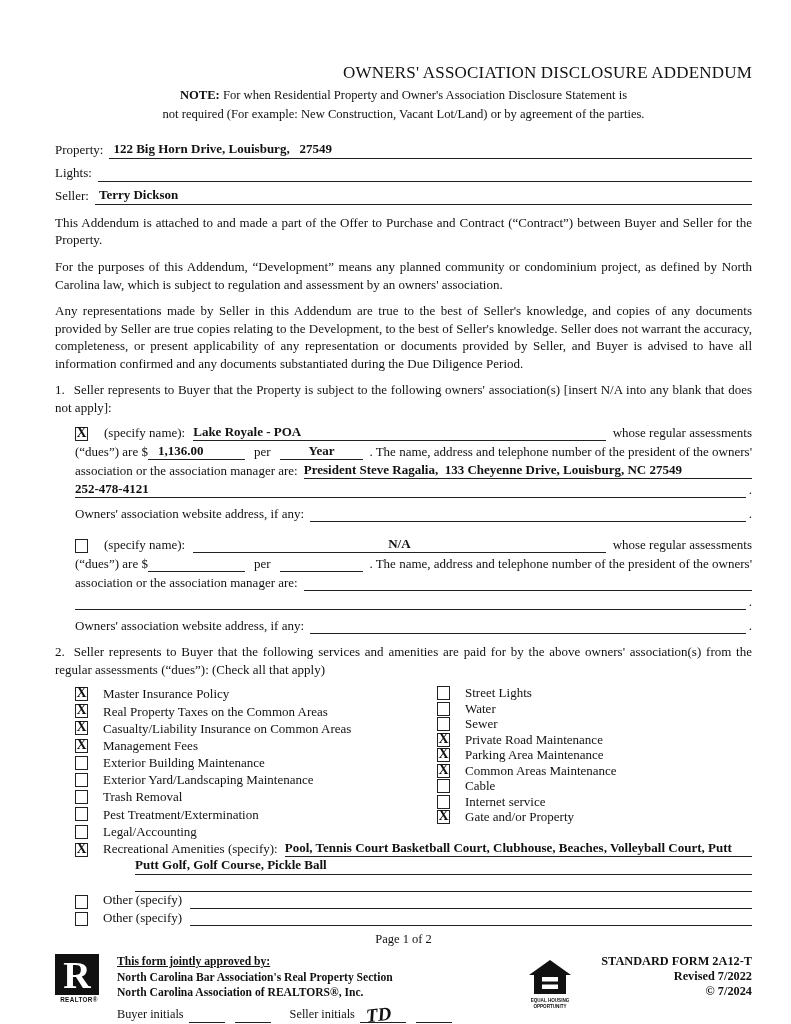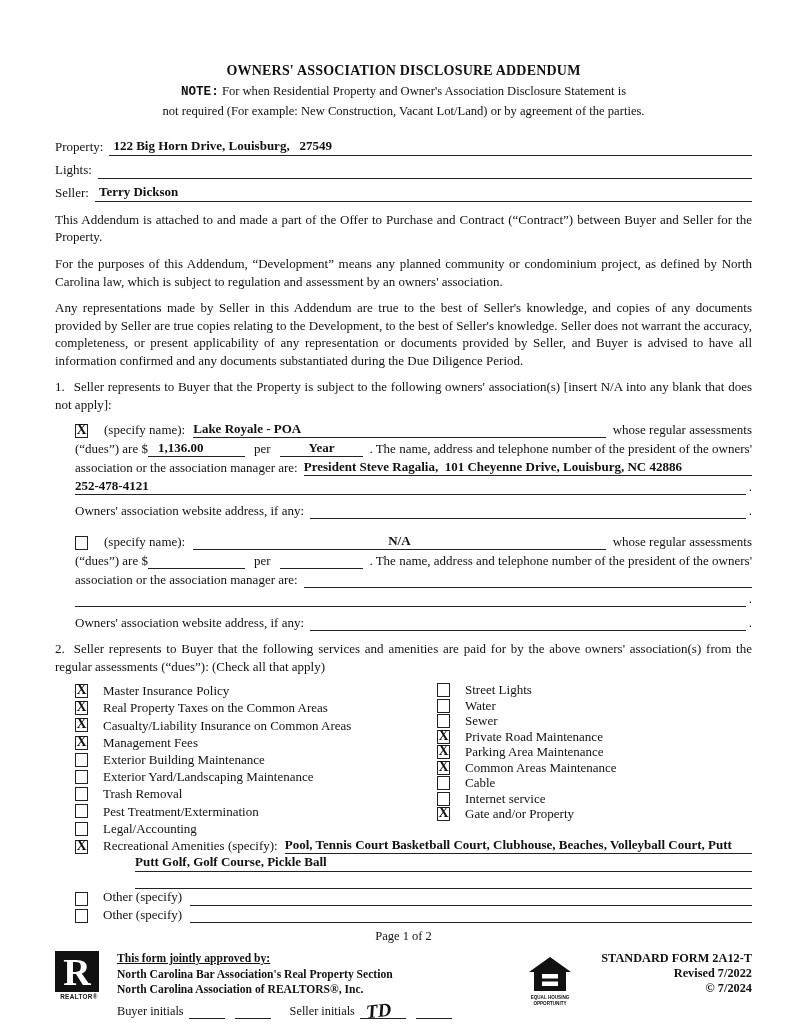--- a/index.html
+++ b/index.html
@@ -2,23 +2,23 @@
 <html><head>
 <meta charset="utf-8">
 <style>
   * { margin:0; padding:0; box-sizing:border-box; }
   html,body { background:#fff; }
   body { width:791px; height:1024px; font-family:"Liberation Serif", serif; color:#111; }
   .page { width:791px; height:1024px; padding:62px 39px 0 55px; overflow:hidden; font-size:13px; line-height:1.35; }
 
   
   .hdr { text-align:center; }
-  .title { font-weight:bold; font-size:14px; letter-spacing:.2px; }
+  .title { font-weight:normal; font-size:17px; letter-spacing:.2px;text-align:right; }
   .note { font-size:12.6px; margin-top:2px; }
-  .b { font-weight:bold;font-family:Liberation Mono, monospace; }
+  .b { font-weight:bold; }
 
   
   .row { display:flex; align-items:flex-end; white-space:nowrap; }
   .fill { flex:1 1 auto; border-bottom:1px solid #222; min-width:14px; overflow:hidden; white-space:pre; }
   .ul { border-bottom:1px solid #222; white-space:pre; overflow:hidden; }
   .val { font-weight:bold; white-space:pre; }
 
   .party { margin-top:13px; }
   .party .row { height:23px; }
   .party .lbl { margin-right:6px; }
@@ -119,21 +119,21 @@
     <div class="row">
       <span>(“dues”) are $</span>
       <span class="ul w110"><span class="val">1,136.00</span></span>
       <span class="mx8">per</span>
       <span class="ul w95"><span class="val">Year</span></span>
       <span class="mr6"></span>
       <span>. The name, address and telephone number of the president of the owners'</span>
     </div>
     <div class="row">
       <span class="mr6">association or the association manager are:</span>
-      <span class="fill"><span class="val">President Steve Ragalia,  101 Cheyenne Drive, Louisburg, NC 42886</span></span>
+      <span class="fill"><span class="val">President Steve Ragalia,  133 Cheyenne Drive, Louisburg, NC 27549</span></span>
     </div>
     <div class="row">
       <span class="fill"><span class="val">252-478-4121</span></span>
       <span class="dot">.</span>
     </div>
     <div class="row website">
       <span class="mr6">Owners' association website address, if any:</span>
       <span class="fill"><span class="val"></span></span>
       <span class="dot">.</span>
     </div>

